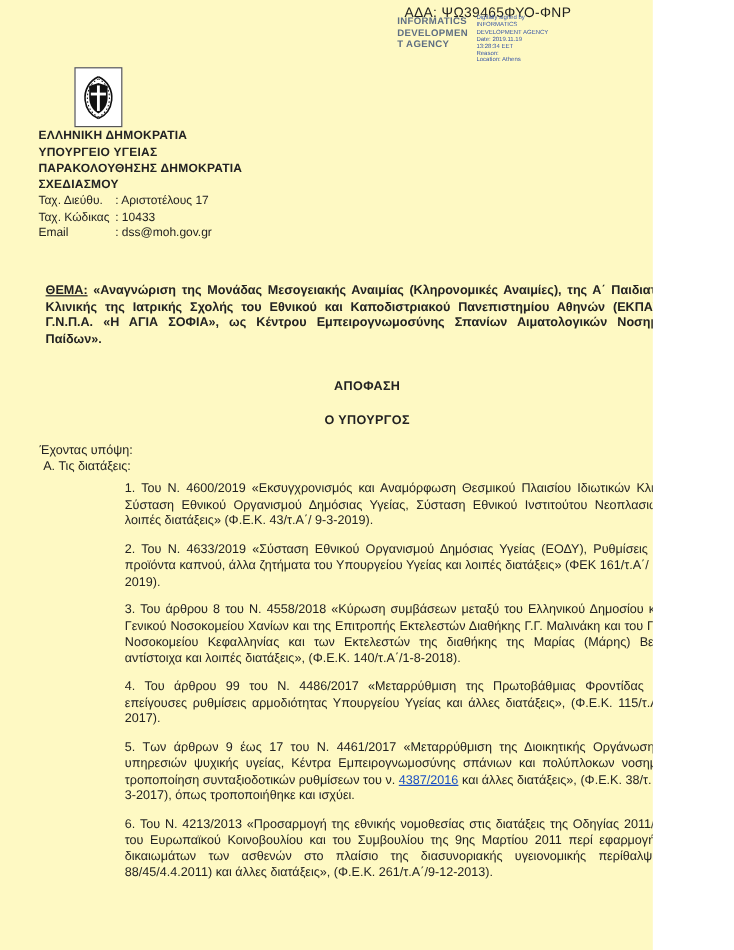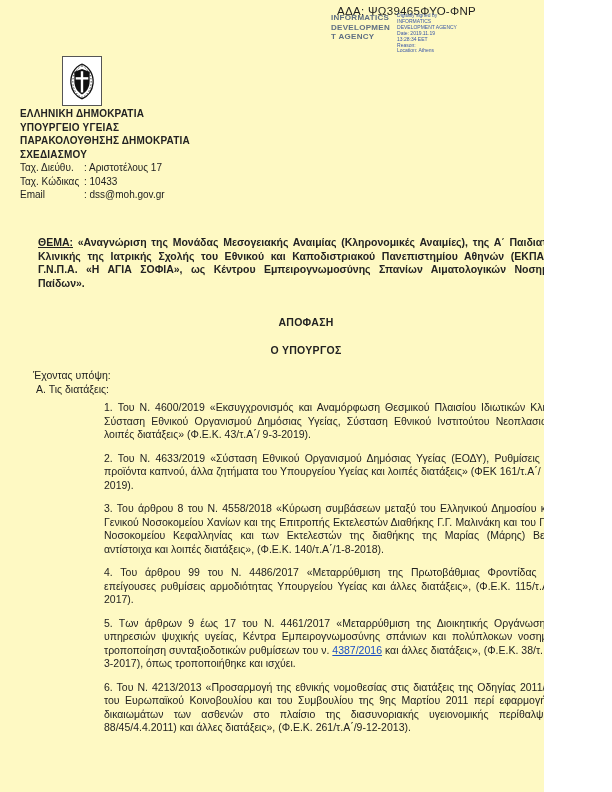--- a/index.html
+++ b/index.html
@@ -26,21 +26,21 @@
   .stamp-details{
     font-size:5px;line-height:5.9px;color:#3a57a6;white-space:nowrap;
   }
   
   .emblem-box{
     position:absolute;top:56px;left:62px;
     width:40px;height:50px;border:1px solid #555;box-sizing:border-box;
     display:flex;align-items:center;justify-content:center;background:#fff;
   }
   
-  .header-left{position:absolute;top:107px;left:20px;width:250px;font-size:10px;line-height:13.5px;}
+  .header-left{position:absolute;top:107px;left:32px;width:250px;font-size:10px;line-height:13.5px;}
   .header-left .b{font-weight:bold;letter-spacing:.2px;}
   .contact-row{display:flex;}
   .contact-label{width:64px;flex:0 0 64px;}
   
   .header-right{position:absolute;top:107px;left:408px;font-size:10px;line-height:14px;white-space:nowrap;}
   
   .doc-body{position:absolute;top:236px;left:38px;width:536px;font-size:10.5px;line-height:13.5px;}
   .subject{margin:0 0 26px 0;text-align:justify;font-weight:bold;}
   .subject-label{text-decoration:underline;}
   .h-center{ text-align:center;margin:0 0 14px 0;font-weight:600;letter-spacing:.3px;}

